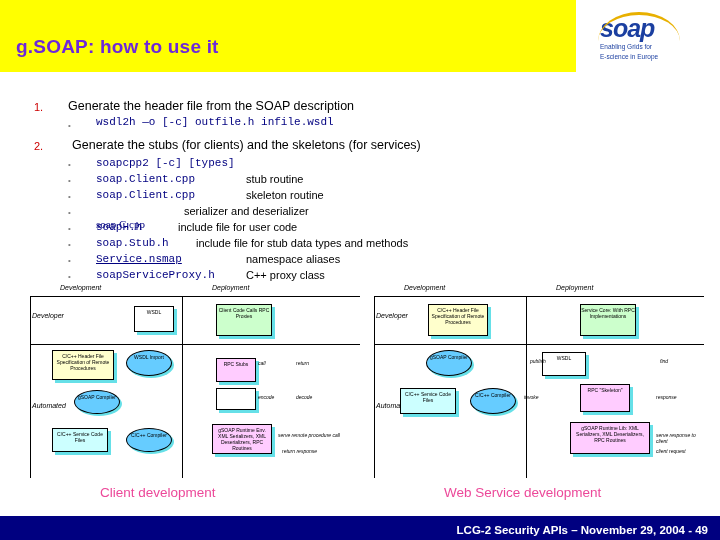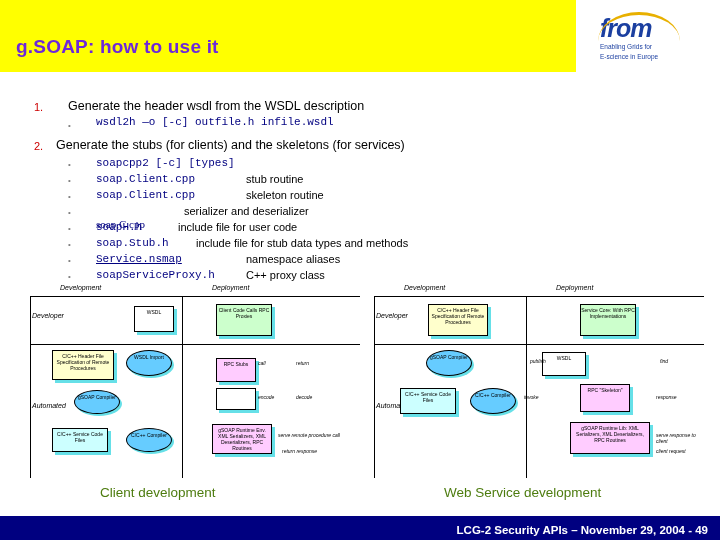--- a/index.html
+++ b/index.html
@@ -87,54 +87,54 @@
   .doval{
     position:absolute;border:1px solid #000000;border-radius:50%;
     background:#66ccff;font-size:5px;text-align:center;color:#000000;
     line-height:6px;box-sizing:border-box;padding-top:3px;
     box-shadow:2px 2px 0 #66e0e8;
   }
   .dtiny{
     position:absolute;font-size:5px;color:#000000;font-style:italic;
   }
   .caption{
-    position:absolute;font-size:13.5px;color:#4d7c0f;
+    position:absolute;font-size:13.5px;color:#ec4899;
   }
   
   .footer{
     position:absolute;left:0;bottom:0;width:720px;height:24px;
     background:#000080;
   }
   .footer-text{
     position:absolute;right:12px;bottom:4px;
     color:#ffffff;font-size:11.5px;font-weight:bold;
   }
 </style>
 </head>
 <body>
 
 <div class="header-band"></div>
 <div class="logo-band"></div>
 <div class="slide-title">g.SOAP: how to use it</div>
 
 <div class="egee-logo">
   <div class="egee-arc"></div>
-  <div class="egee-word">from</div>
+  <div class="egee-word">soap</div>
   <div class="egee-sub">Enabling Grids for</div>
   <div class="egee-sub">E-science in Europe</div>
 </div>
 
 <div class="step-num" style="left:34px;top:101px;">1.</div>
-<div class="step" style="left:68px;top:99px;">Generate the header wsdl from the WSDL description</div>
+<div class="step" style="left:68px;top:99px;">Generate the header file from the SOAP description</div>
 
 <div class="bullet" style="left:68px;top:121px;">•</div>
 <div class="sub mono" style="left:96px;top:116px;">wsdl2h —o [-c] outfile.h infile.wsdl</div>
 
 <div class="step-num" style="left:34px;top:140px;">2.</div>
-<div class="step" style="left:56px;top:138px;">Generate the stubs (for clients) and the skeletons (for services)</div>
+<div class="step" style="left:72px;top:138px;">Generate the stubs (for clients) and the skeletons (for services)</div>
 
 <div class="bullet" style="left:68px;top:160px;">•</div>
 <div class="sub mono" style="left:96px;top:157px;">soapcpp2 [-c] [types]</div>
 
 <div class="bullet" style="left:68px;top:176px;">•</div>
 <div class="sub mono" style="left:96px;top:173px;">soap.Client.cpp</div>
 <div class="sub plain" style="left:246px;top:173px;">stub routine</div>
 
 <div class="bullet" style="left:68px;top:192px;">•</div>
 <div class="sub mono" style="left:96px;top:189px;">soap.Client.cpp</div>

